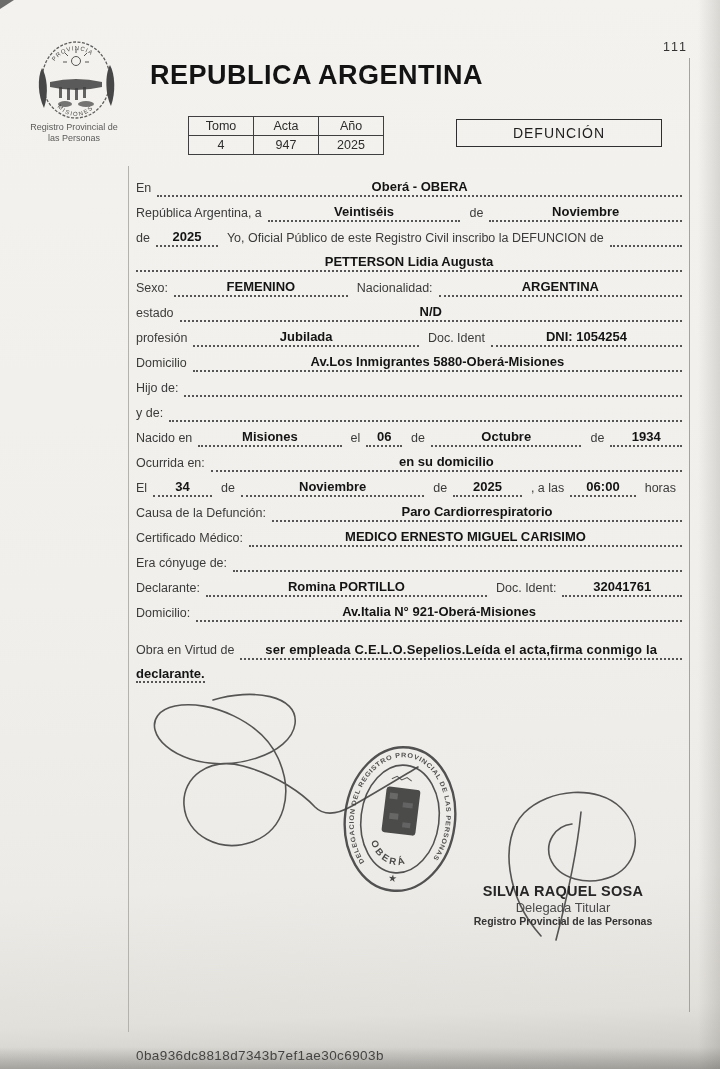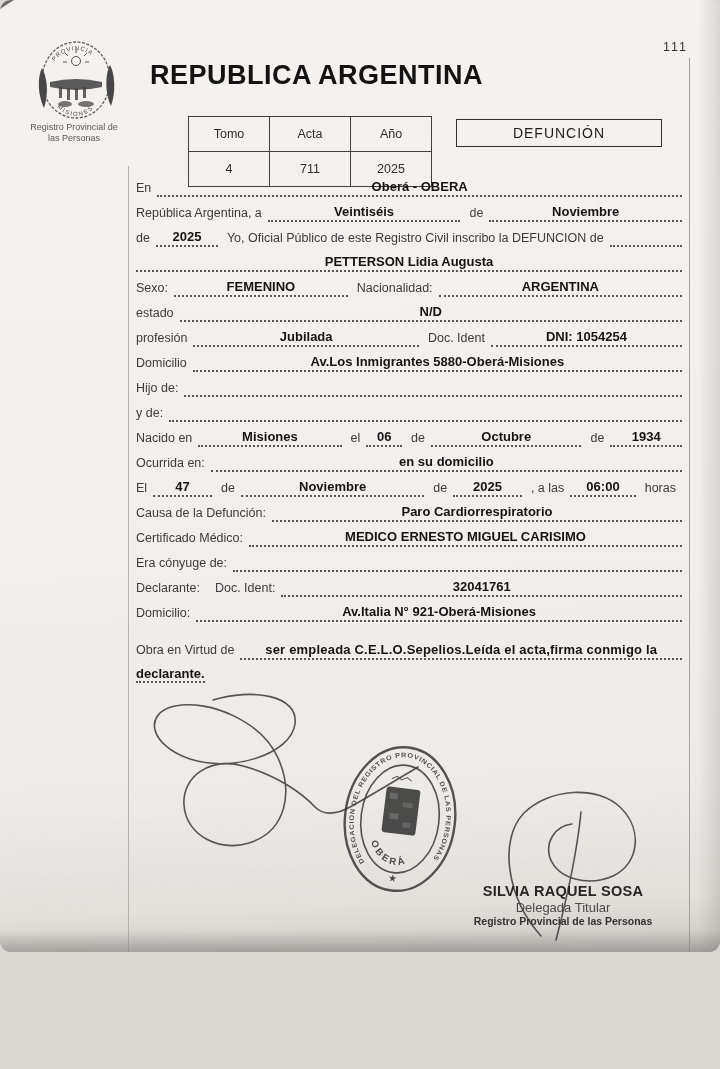--- a/index.html
+++ b/index.html
@@ -1,40 +1,39 @@
 <!DOCTYPE html>
 <html><head>
 <meta charset="utf-8">
 <style>
   html,body { margin:0; padding:0; background:#d9d7d2; }
   .page {
-    position:relative; width:720px; height:952px; overflow:hidden;
+    position:relative; width:720px; height:1069px; overflow:hidden;
     background:linear-gradient(178deg,#f3f2ee 0%,#f0efeb 55%,#edebe7 82%,#e2e0db 94%,#c9c7c2 100%);
     font-family:"Liberation Sans", sans-serif;
     color:#3b3b3b;
-    border-radius:11px;
   }
   .edge-right { position:absolute; top:0; right:0; width:22px; height:100%;
     background:linear-gradient(90deg, rgba(120,117,112,0), rgba(120,117,112,.22)); }
   .edge-bottom { position:absolute; left:0; bottom:0; width:100%; height:22px;
     background:linear-gradient(rgba(90,88,84,0), rgba(90,88,84,.38)); }
   .corner-mark { position:absolute; top:0; left:0; width:0; height:0;
     border-top:9px solid #4a4a48; border-right:14px solid transparent; opacity:.8; }
 
   .rule-left  { position:absolute; left:128px; top:166px; width:1px; height:866px; background:#b4b2ad; }
   .rule-right { position:absolute; left:689px; top:58px;  width:1px; height:954px; background:#a5a39e; }
 
   .pagenum { position:absolute; left:663px; top:40px; font-size:12.5px; letter-spacing:2px; color:#333; }
 
   .title { position:absolute; left:150px; top:60px; width:520px; text-align:left;
     font-size:27px; font-weight:bold; letter-spacing:.5px; color:#131313; }
 
   .rec-table { position:absolute; left:188px; top:116px; border-collapse:collapse;
     font-size:12.5px; color:#2d2d2d; }
-  .rec-table td { border:1.4px solid #3f3f3f; width:64px; height:18px; text-align:center; padding:8px; }
+  .rec-table td { border:1.4px solid #3f3f3f; width:64px; height:18px; text-align:center; padding:0; }
 
   .type-box { position:absolute; left:456px; top:119px; width:204px; height:26px;
     border:1.5px solid #2f2f2f; display:flex; align-items:center; justify-content:center;
     font-size:14px; letter-spacing:1px; color:#1e1e1e; }
 
   .logo-caption { position:absolute; left:10px; top:122px; width:128px; text-align:center;
     font-size:9px; line-height:11px; color:#5a5a5a; }
 
   
   .form { position:absolute; left:136px; top:172px; width:546px;
@@ -111,21 +110,21 @@
 
   <table class="rec-table">
     <tbody>
         <tr>
       <td>Tomo</td>
       <td>Acta</td>
       <td>Año</td>
     </tr>
     <tr>
       <td>4</td>
-      <td>711</td>
+      <td>947</td>
       <td>2025</td>
     </tr>
   </tbody>
     </table>
 
   <div class="type-box">DEFUNCIÓN</div>
 
   <div class="form">
 
     <div class="row">
@@ -196,21 +195,21 @@
       <span class="fld" style="flex-grow:2">1934</span>
     </div>
 
     <div class="row">
       <span class="lbl">Ocurrida en:</span>
       <span class="fld">en su domicilio</span>
     </div>
 
     <div class="row">
       <span class="lbl">El</span>
-      <span class="fld" style="flex-grow:0.9">47</span>
+      <span class="fld" style="flex-grow:0.9">34</span>
       <span class="lbl mid">de</span>
       <span class="fld" style="flex-grow:2.8">Noviembre</span>
       <span class="lbl mid">de</span>
       <span class="fld" style="flex-grow:1.05">2025</span>
       <span class="lbl mid">, a las</span>
       <span class="fld" style="flex-grow:1">06:00</span>
       <span class="lbl mid">horas</span>
     </div>
 
     <div class="row">
@@ -223,20 +222,21 @@
       <span class="fld">MEDICO ERNESTO MIGUEL CARISIMO</span>
     </div>
 
     <div class="row">
       <span class="lbl">Era cónyuge de:</span>
       <span class="fld"></span>
     </div>
 
     <div class="row">
       <span class="lbl">Declarante:</span>
+      <span class="fld" style="flex-grow:2.35">Romina PORTILLO</span>
       <span class="lbl mid">Doc. Ident:</span>
       <span class="fld" style="flex-grow:1">32041761</span>
     </div>
 
     <div class="row">
       <span class="lbl">Domicilio:</span>
       <span class="fld">Av.Italia N° 921-Oberá-Misiones</span>
     </div>
 
     <div class="virtue">

